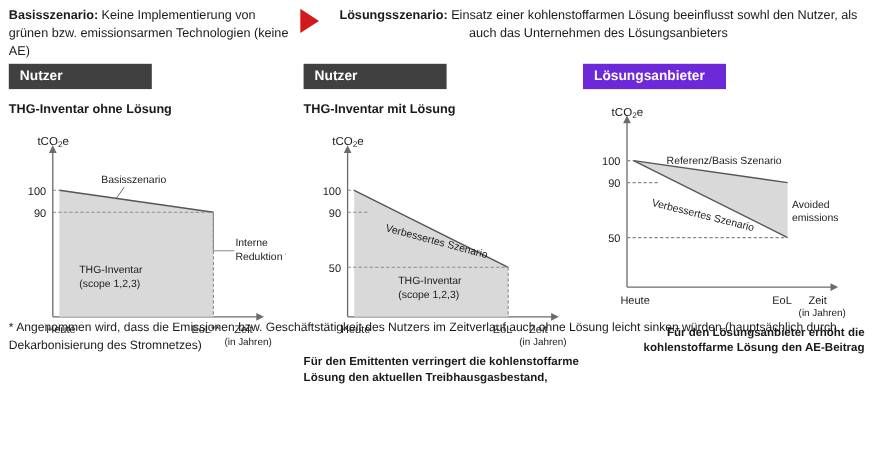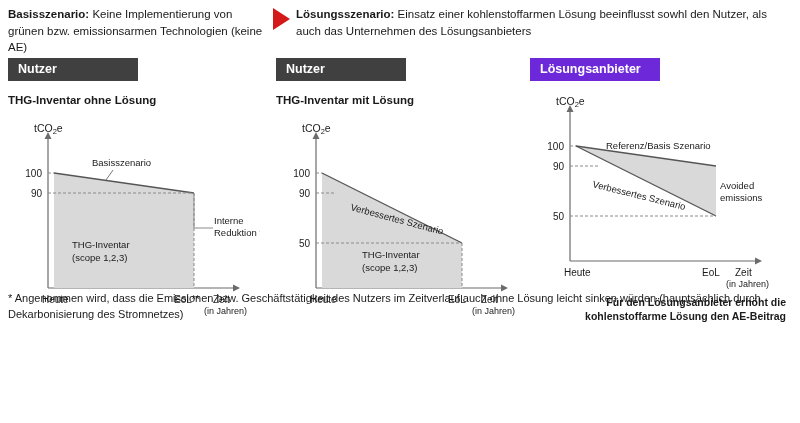--- a/index.html
+++ b/index.html
@@ -38,20 +38,21 @@
   .arrow-shape {
     width: 0; height: 0;
     border-top: 11px solid transparent;
     border-bottom: 11px solid transparent;
     border-left: 17px solid #d31919;
   }
   .scenario-right {
     flex: 1;
     font-size: 11.5px;
     line-height: 1.45;
+    text-align: center;
   }
   .bold { font-weight: bold; }
 
   
   .panels { position: absolute; top: 58px; left: 0; width: 800px; }
   .panel {
     position: absolute;
     top: 0;
     width: 256px;
   }
@@ -199,20 +200,21 @@
           <text x="86" y="153" font-family="Liberation Sans, sans-serif" font-size="9.5" fill="#1a1a1a">(scope 1,2,3)</text>
 
           <text x="34" y="185" font-family="Liberation Sans, sans-serif" font-size="10" fill="#1a1a1a">Heute</text>
           <text x="172" y="185" font-family="Liberation Sans, sans-serif" font-size="10" fill="#1a1a1a">EoL</text>
 
           <text x="205" y="185" font-family="Liberation Sans, sans-serif" font-size="10" fill="#1a1a1a">Zeit</text>
           <text x="196" y="196" font-family="Liberation Sans, sans-serif" font-size="9" fill="#1a1a1a">(in Jahren)</text>
         </svg>
       </div>
 
+      <div class="caption left-align">Für den Emittenten verringert die kohlenstoffarme Lösung den aktuellen Treibhausgasbestand,</div>
     </div>
 
     <div class="panel panel3">
       <span class="chip dark">Lösungsanbieter</span>
 
       <div class="chart-wrap">
         <svg width="252" height="200" viewBox="0 0 252 200">
           <line x1="40" y1="20" x2="40" y2="170" stroke="#6b6b6b" stroke-width="1.2"></line>
           <line x1="40" y1="170" x2="226" y2="170" stroke="#6b6b6b" stroke-width="1.2"></line>
           <polygon points="40,14 36.5,21 43.5,21" fill="#6b6b6b"></polygon>

